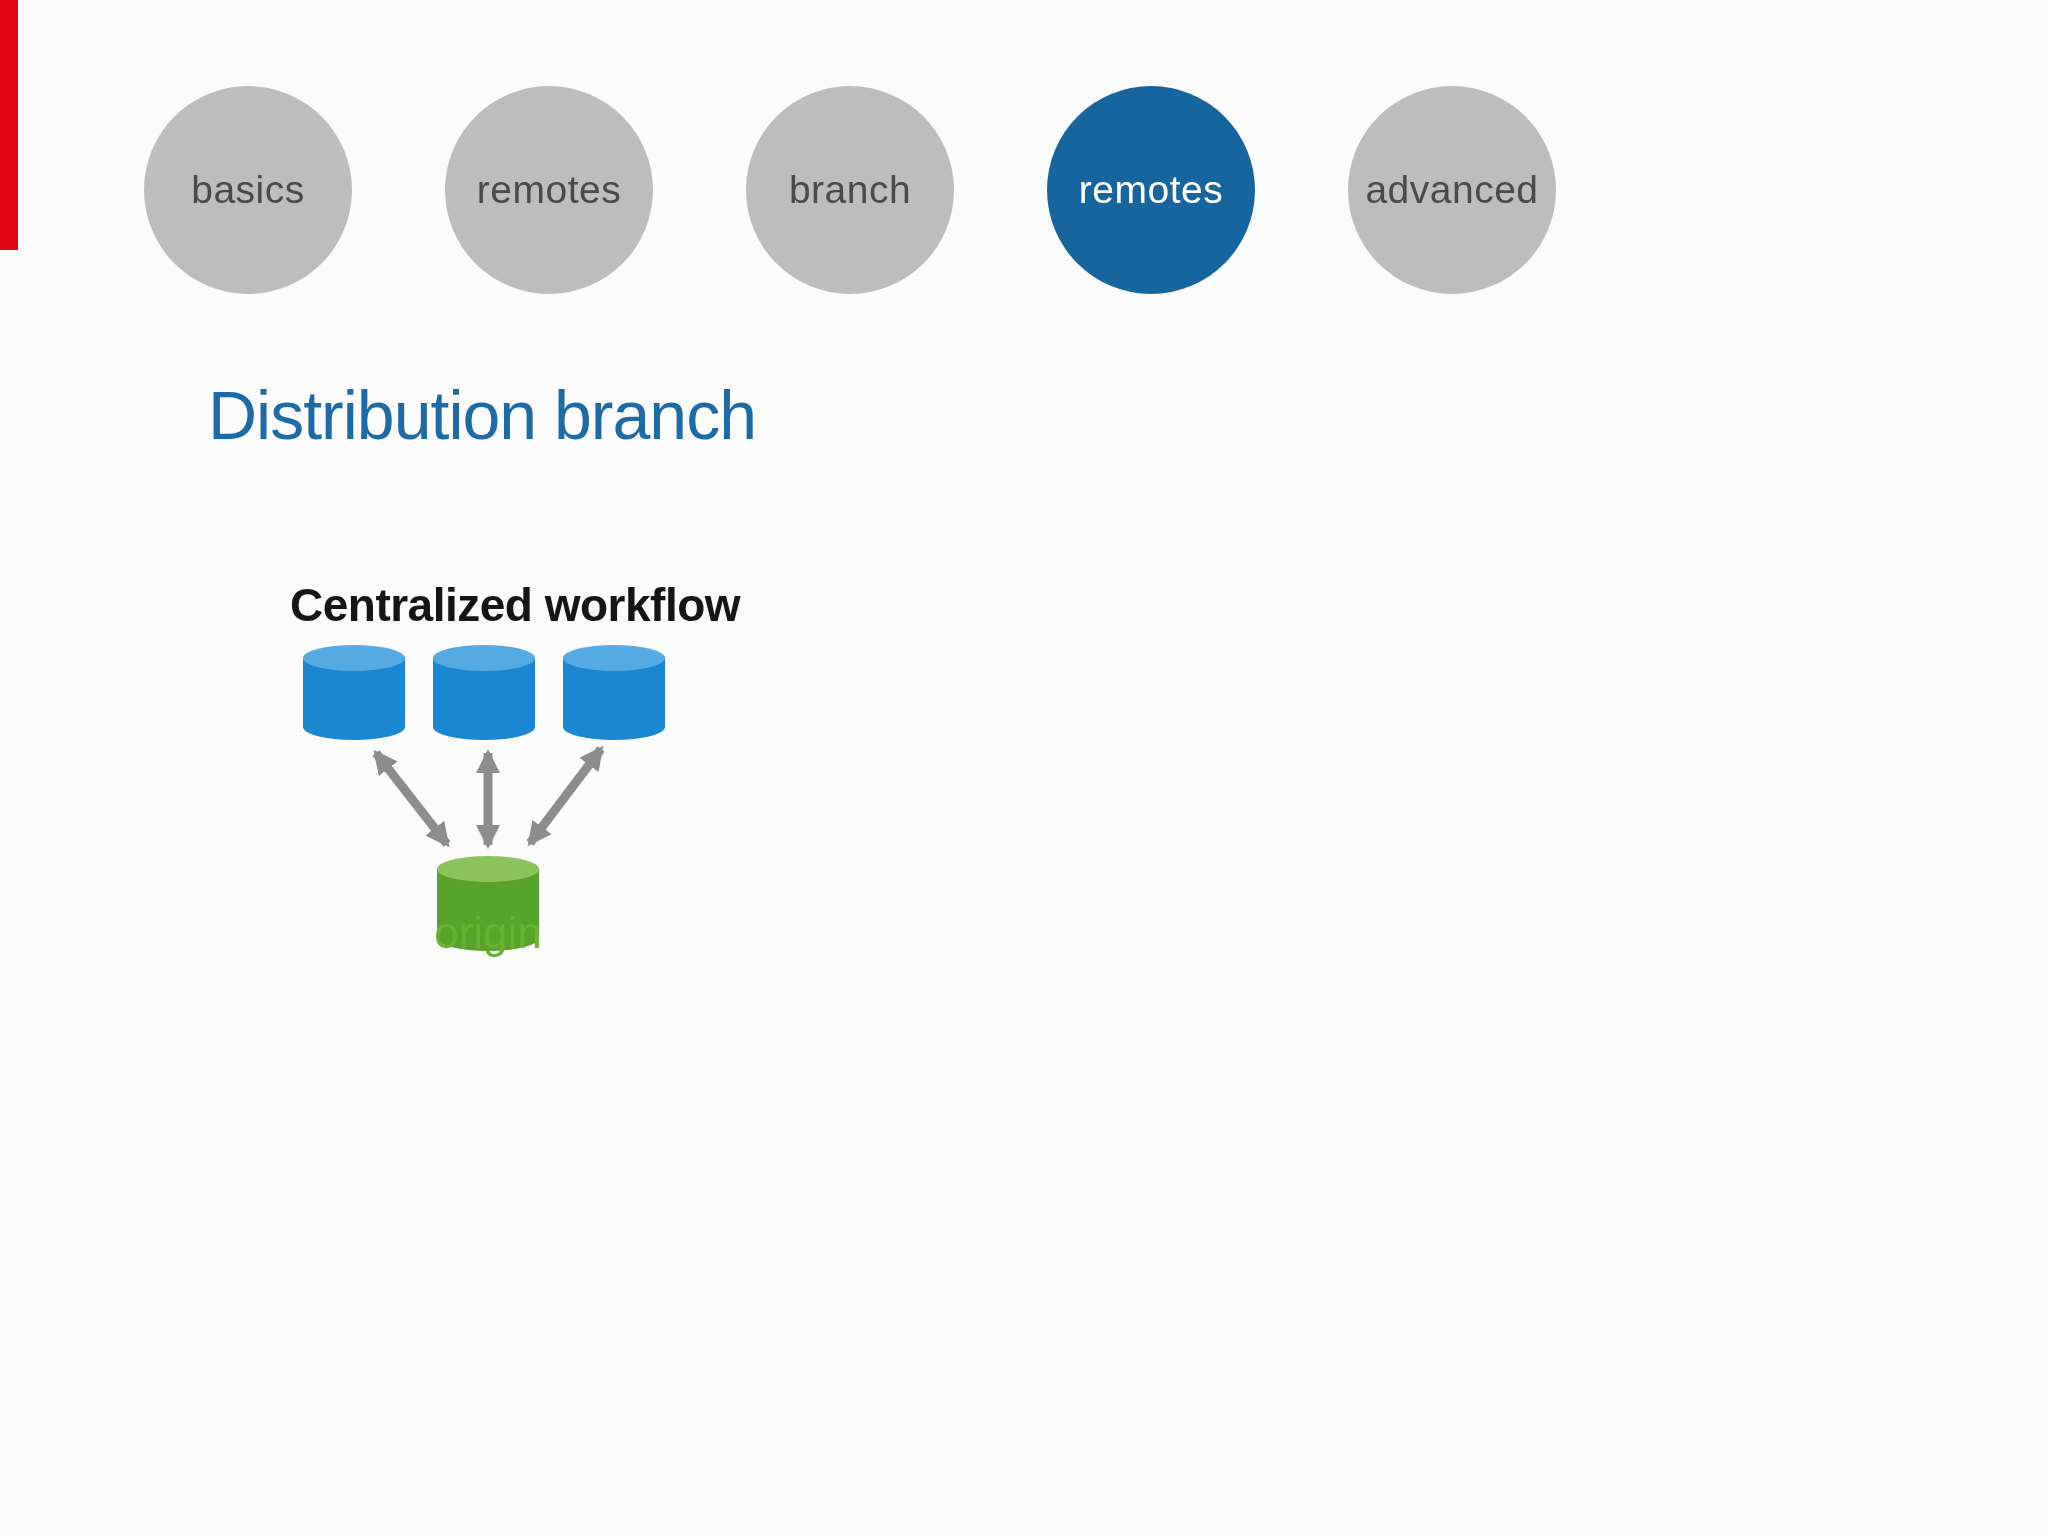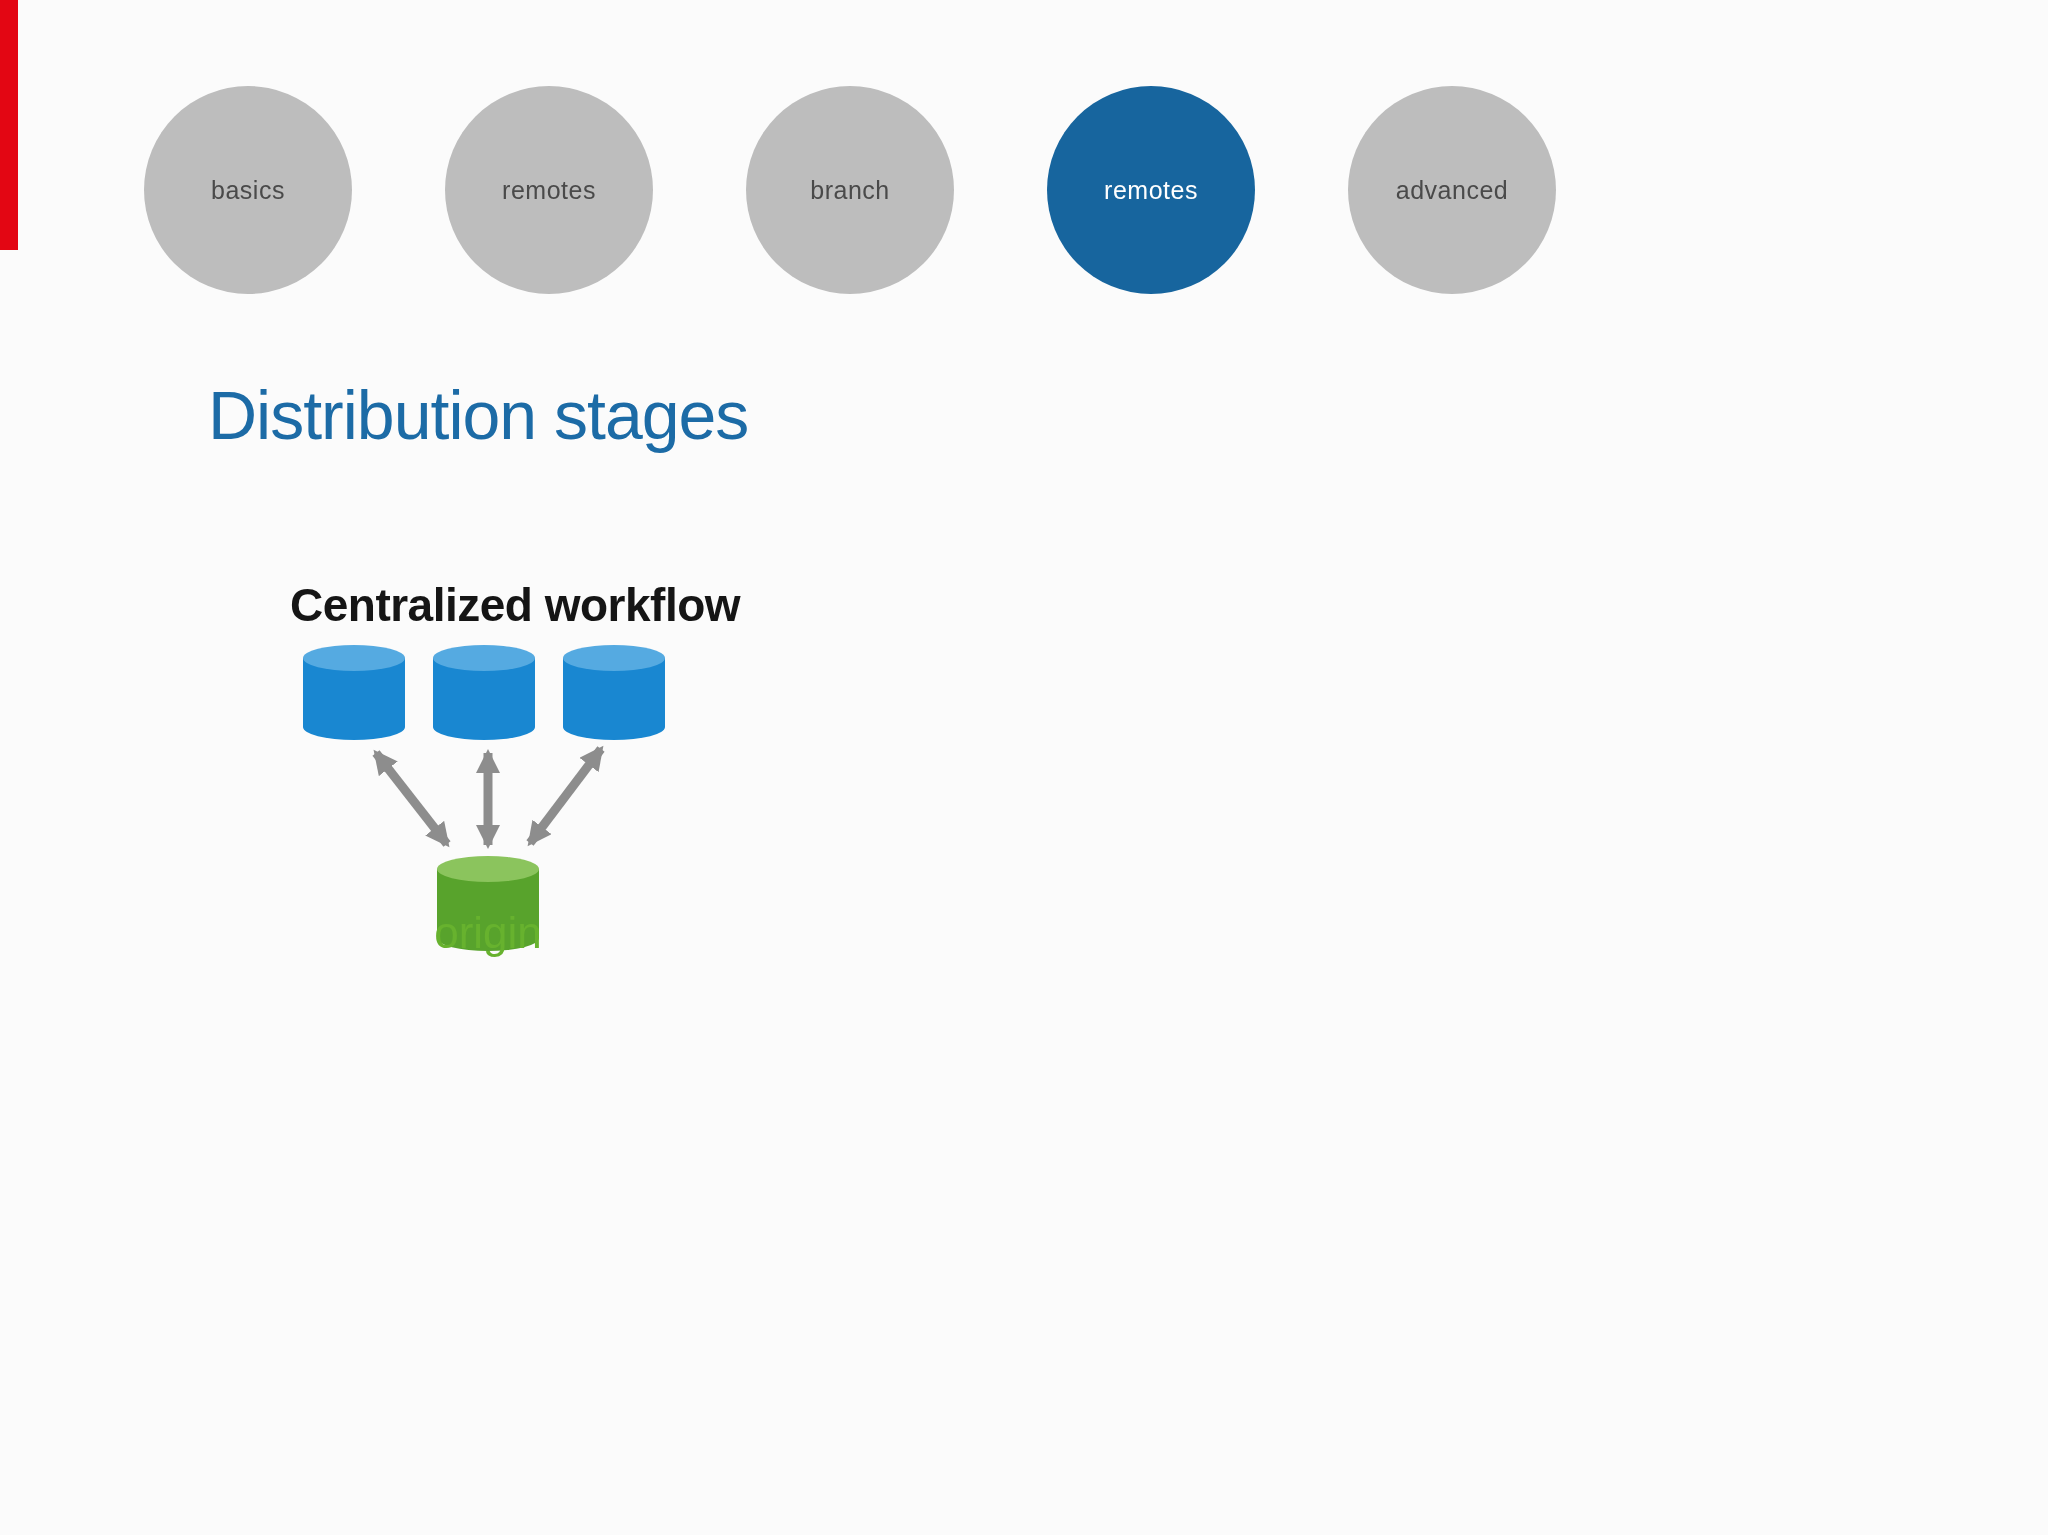--- a/index.html
+++ b/index.html
@@ -31,21 +31,21 @@
   }
   .nav-circle {
     width: 208px; height: 208px;
     border-radius: 50%;
     background: #bdbdbd;
     display: flex;
     align-items: center;
     justify-content: center;
   }
   .nav-circle .nav-label {
-    font-size: 25px;
+    font-size: 39px;
     color: #4a4a4a;
     letter-spacing: 0.5px;
   }
   .nav-circle.active { background: #17659e; }
   .nav-circle.active .nav-label { color: #ffffff; }
 
   
   .page-title {
     position: absolute;
     left: 208px; top: 376px;
@@ -163,21 +163,21 @@
       <span class="nav-label">branch</span>
     </div>
     <div class="nav-circle active">
       <span class="nav-label">remotes</span>
     </div>
     <div class="nav-circle">
       <span class="nav-label">advanced</span>
     </div>
   </div>
 
-  <h1 class="page-title">Distribution stages</h1>
+  <h1 class="page-title">Distribution branch</h1>
 
   <div class="diagram-heading">Centralized workflow</div>
 
   <div class="cylinder cyl-blue cyl-client-1">
     <div class="cyl-side"></div>
     <div class="cyl-lid"></div>
   </div>
   <div class="cylinder cyl-blue cyl-client-2">
     <div class="cyl-side"></div>
     <div class="cyl-lid"></div>

